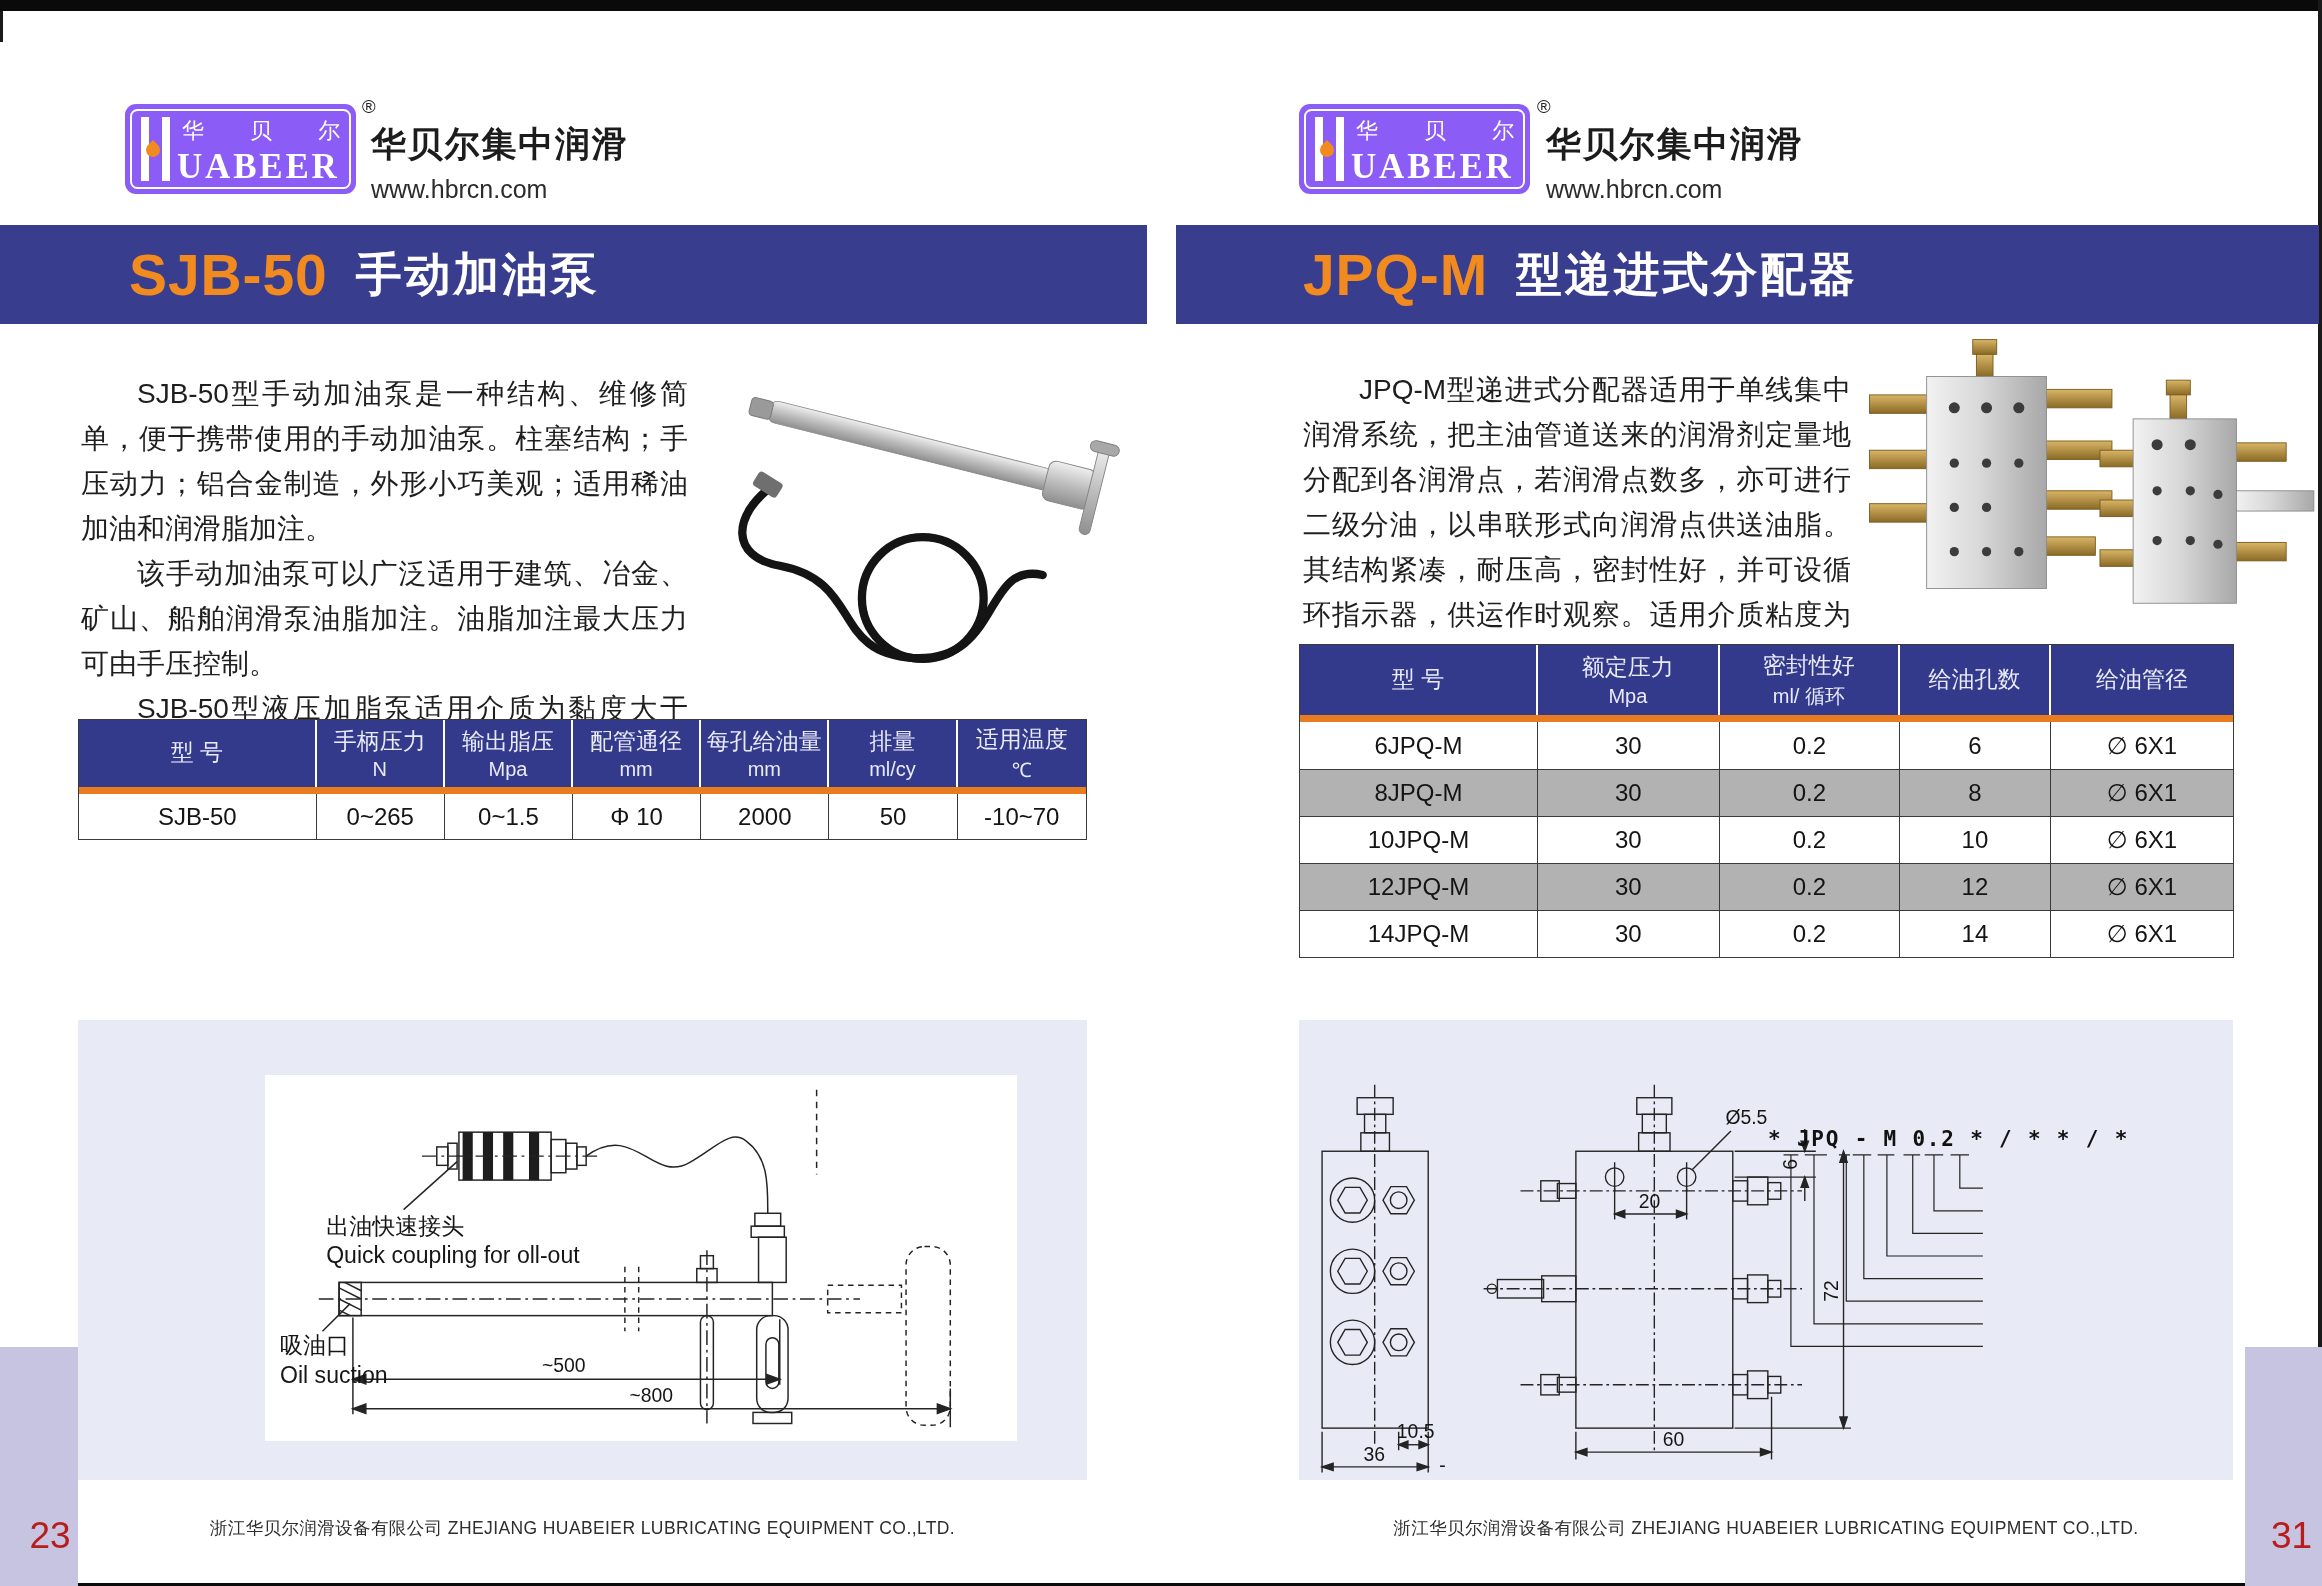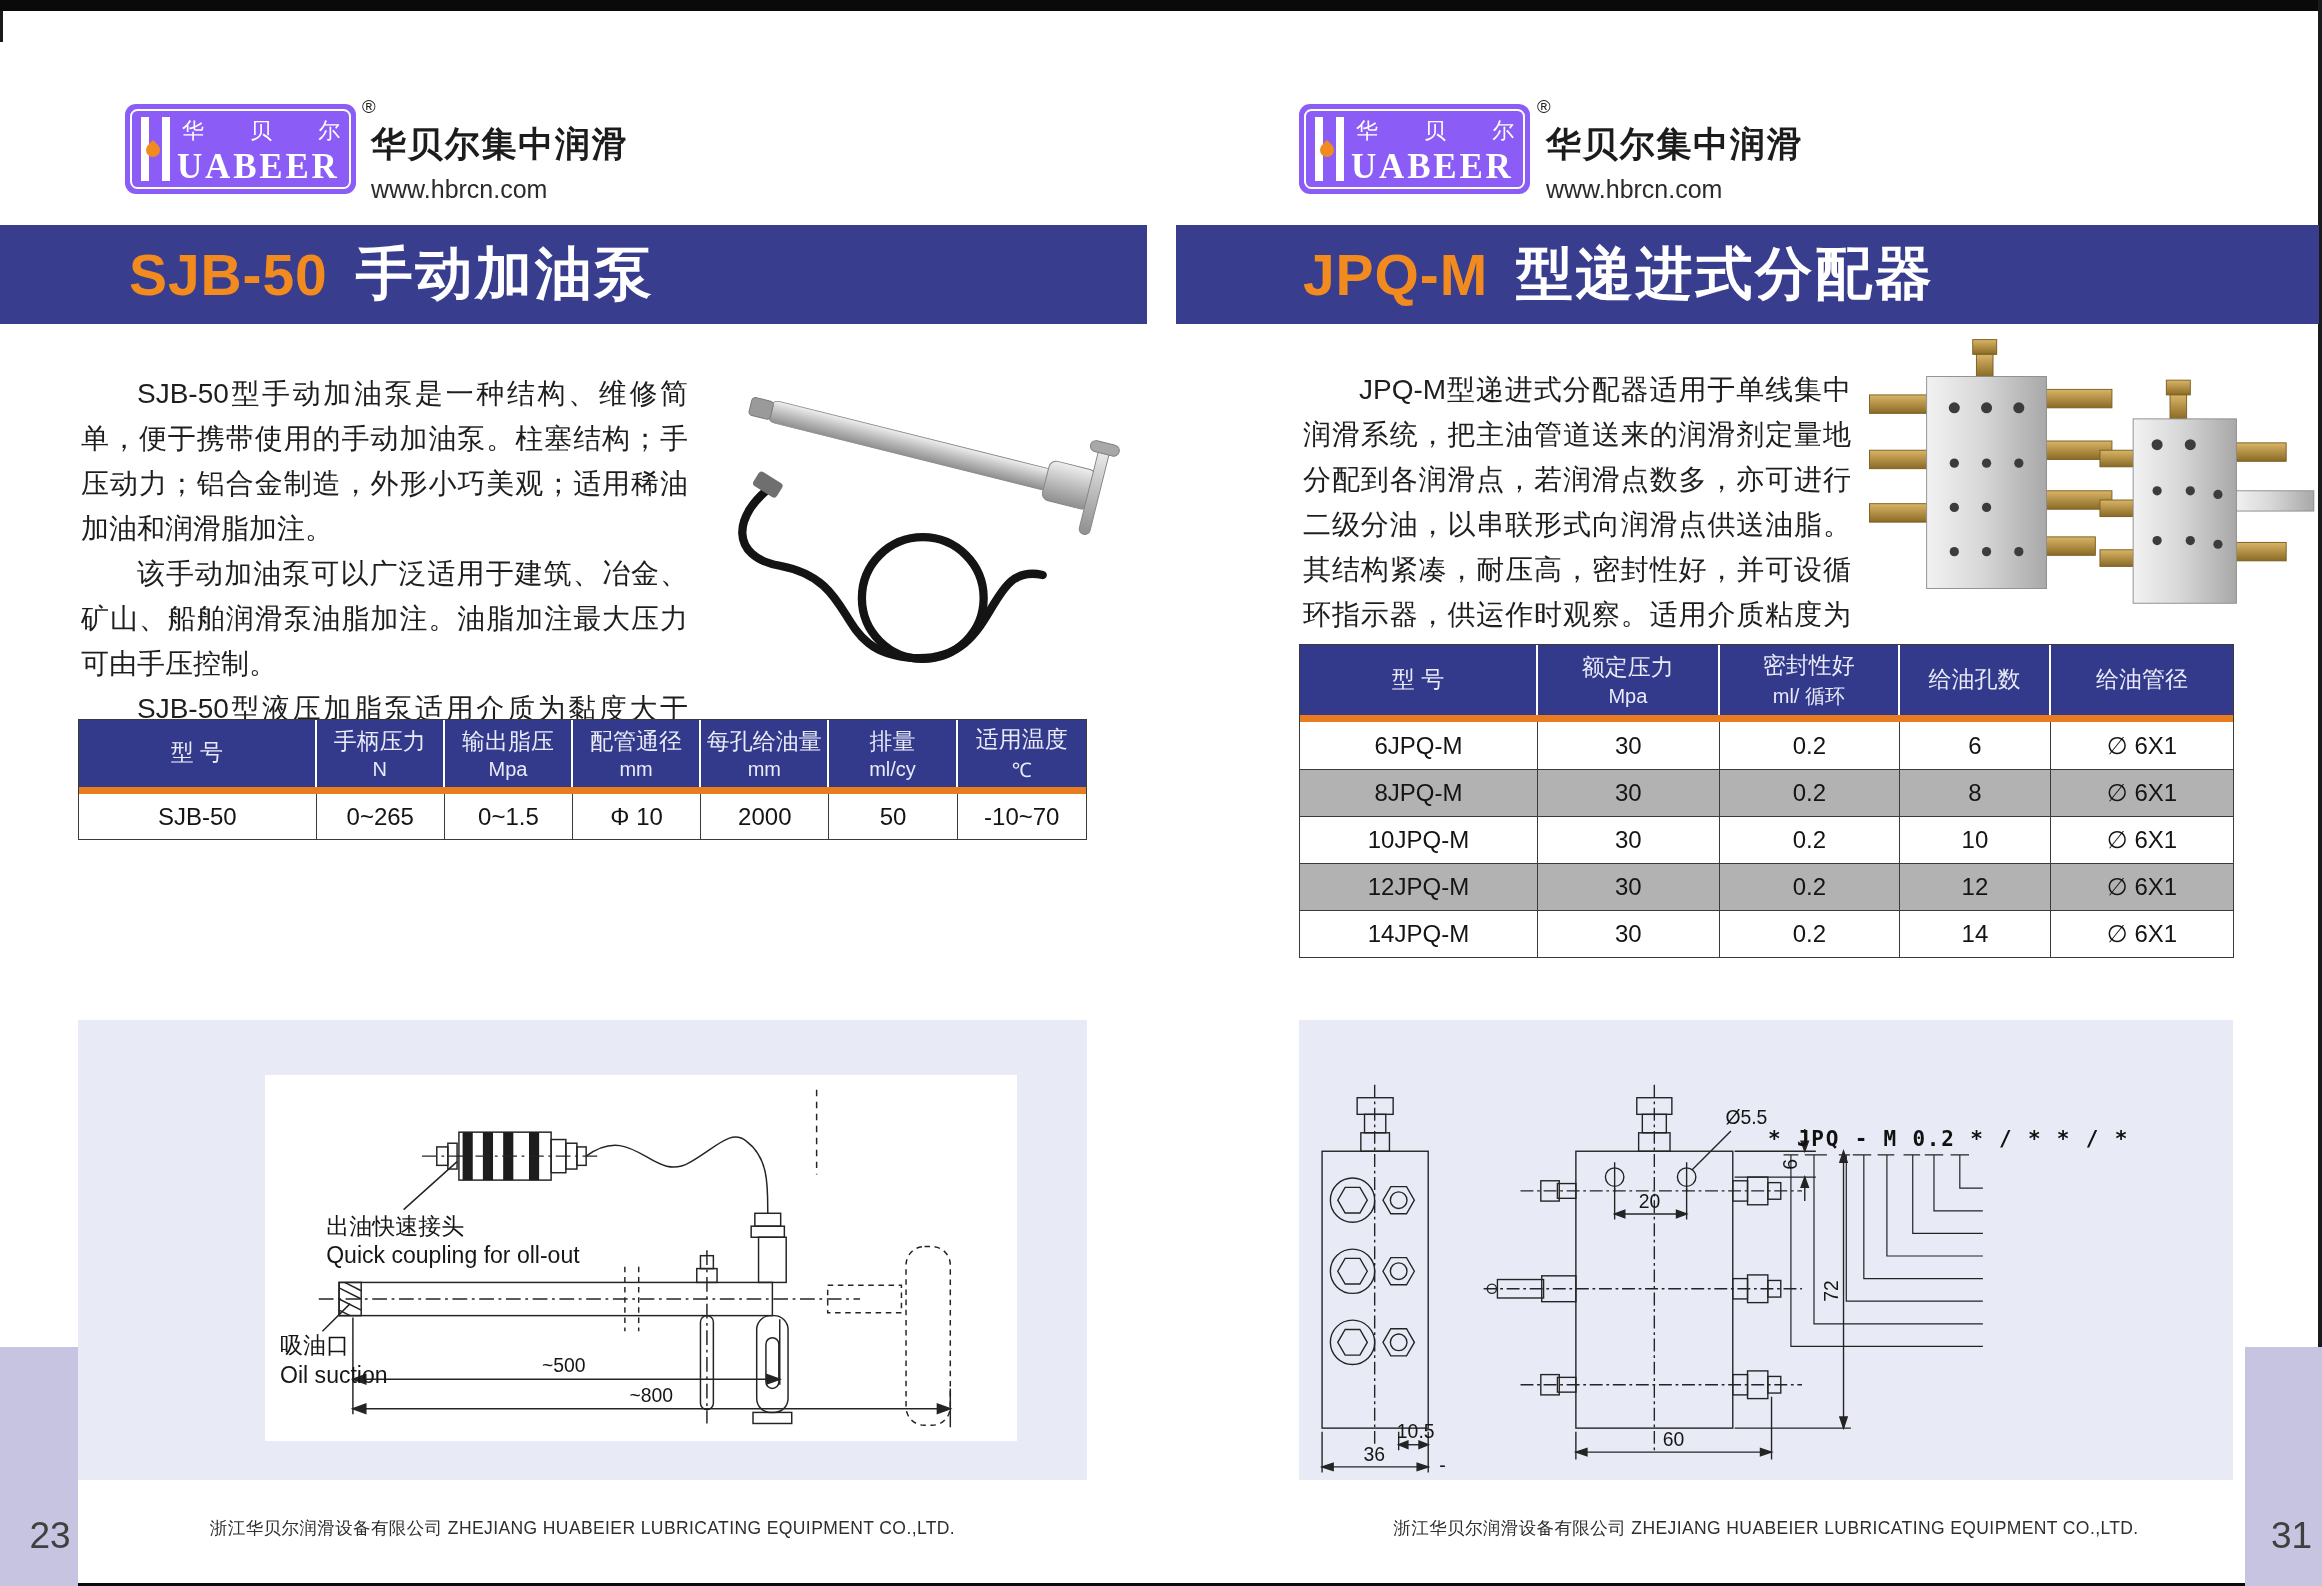--- a/index.html
+++ b/index.html
@@ -49,21 +49,21 @@
 
   
   .banner {
     top:225px; height:99px; background:#383d8e;
     display:flex; align-items:center;
   }
   .banner .model {
     color:#f18a1f; font-size:57px; font-weight:bold; letter-spacing:0.9px;
   }
   .banner .cn-title {
-    color:#ffffff; font-size:57px; font-weight:bold; margin-left:28px; letter-spacing:2.8px;
+    color:#ffffff; font-size:46px; font-weight:bold; margin-left:28px; letter-spacing:2.8px;
   }
 
   
   .para { font-size:28px; line-height:45px; text-align:justify; text-indent:2em; color:#1e1e1e; }
 
   
   .spec-table { border:1.8px solid #3a3a3a; }
   .thead { display:flex; background:#333a8c; }
   .th {
     display:flex; flex-direction:column; justify-content:center; align-items:center;
@@ -87,21 +87,21 @@
   
   .rt .c0{width:25.5%;} .rt .c1{width:19.5%;} .rt .c2{width:19.3%;} .rt .c3{width:16.2%;} .rt .c4{width:19.5%;}
 
   
   .diagram-box { background:#e8eaf5; }
   .draw-white { position:absolute; background:#fff; }
 
   .footer-line { font-size:17.5px; color:#2e2e2e; text-align:center; letter-spacing:0.4px; }
 
   .page-tab { background:#c6c4e0; }
-  .page-num { position:absolute; font-size:37px; color:#404040; }
+  .page-num { position:absolute; font-size:37px; color:#b91c1c; }
 
   
   .code-line {
     font-family:"DejaVu Sans Mono", monospace; font-weight:bold;
     font-size:21px; color:#111; letter-spacing:1.8px; white-space:nowrap;
   }
   .legend-list { display:flex; flex-direction:column; }
   .legend-item { font-size:18.5px; line-height:22.6px; color:#161616; white-space:nowrap; }
 
   svg text { font-family:"Liberation Sans", sans-serif; fill:#161616; }

